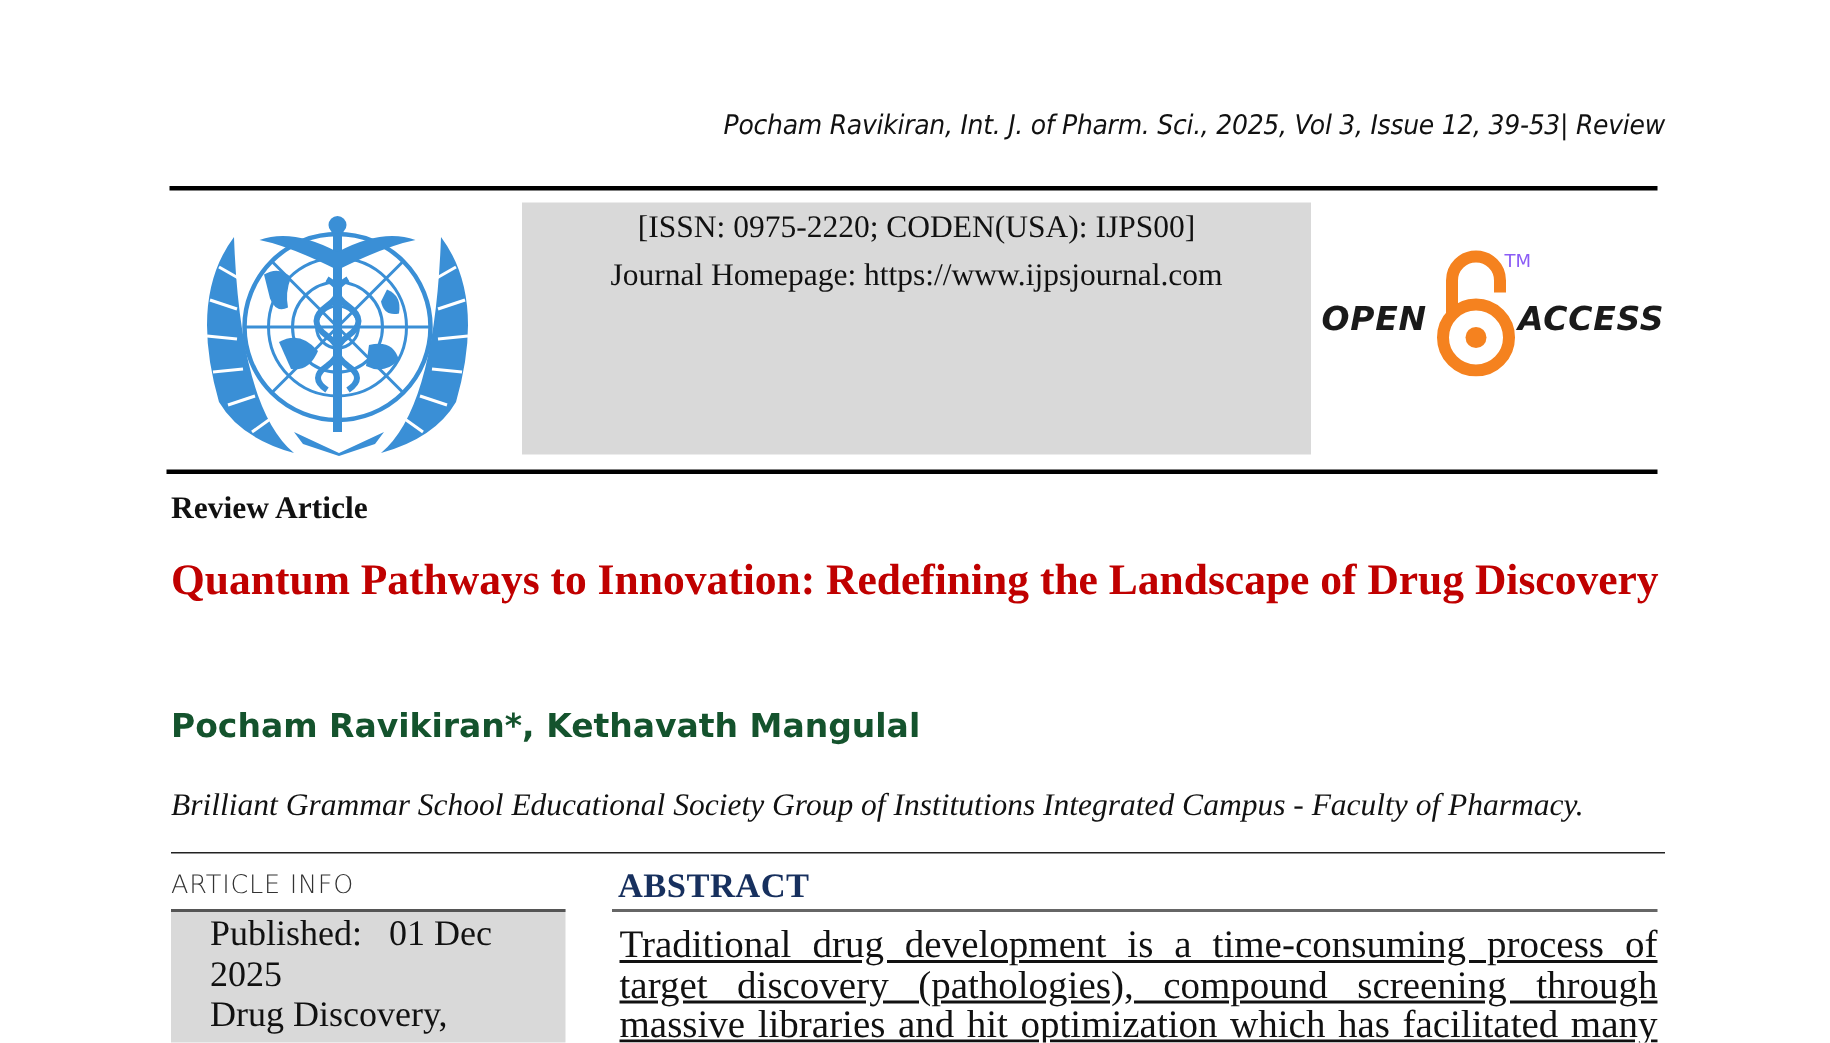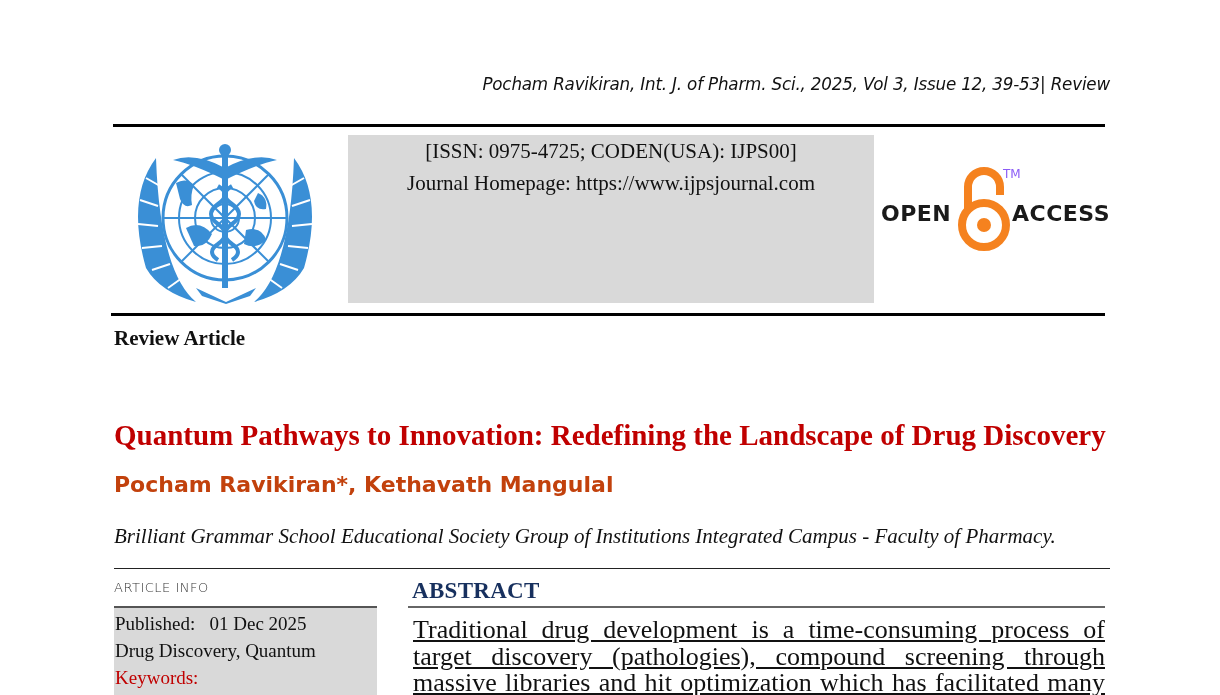--- a/index.html
+++ b/index.html
@@ -6,29 +6,29 @@
   body { width: 1220px; height: 695px; overflow: hidden; position: relative; font-family: "Liberation Serif", serif; color: #111; }
   .abs { position: absolute; }
   .running-head { left: 420px; top: 73px; width: 690px; text-align: right; font-family: "DejaVu Sans", sans-serif; font-style: italic; font-size: 18px; color: #111; letter-spacing: -0.2px; transform: scaleX(0.93); transform-origin: right center; }
   .rule-top { left: 113px; top: 124px; width: 992px; height: 3px; background: #000; }
   .rule-mid { left: 111px; top: 313px; width: 994px; height: 3px; background: #000; }
   .logo { left: 126px; top: 138px; width: 198px; height: 168px; }
   .masthead { left: 348px; top: 135px; width: 526px; height: 168px; background: #d9d9d9; text-align: center; }
   .masthead .t1 { margin-top: 17px; font-weight: bold; font-size: 27px; line-height: 36px; letter-spacing: 0.2px; }
   .masthead .t2 { font-size: 21px; line-height: 32px; }
   .oa { left: 878px; top: 165px; width: 232px; height: 90px; }
-  .oa-word { position: absolute; top: 36px; font-family: "DejaVu Sans", sans-serif; font-weight: bold; font-size: 22px; color: #1a1a1a; letter-spacing: 0.5px; }
+  .oa-word { position: absolute; top: 36px; font-family: "DejaVu Sans", sans-serif; font-weight: bold; font-size: 22px; color: #1a1a1a; letter-spacing: 0.5px; font-style: italic; }
   .section-label { left: 114px; top: 326px; font-weight: bold; font-size: 21px; color: #111; }
-  .title { left: 114px; top: 366px; width: 1000px; font-weight: bold; font-size: 29px; line-height: 43px; color: #c00000; margin-top: 48px; }
-  .authors { left: 114px; top: 472px; font-family: "DejaVu Sans", sans-serif; font-weight: bold; font-size: 22px; color: #c2410c; }
+  .title { left: 114px; top: 366px; width: 1000px; font-weight: bold; font-size: 29px; line-height: 43px; color: #c00000; }
+  .authors { left: 114px; top: 472px; font-family: "DejaVu Sans", sans-serif; font-weight: bold; font-size: 22px; color: #14532d; }
   .affil { left: 114px; top: 524px; font-style: italic; font-size: 21px; color: #111; }
   .rule-affil { left: 114px; top: 568px; width: 996px; height: 1px; background: #222; }
-  .ai-label { left: 114px; top: 580px; font-family: "DejaVu Sans", sans-serif; font-size: 13px; color: #333; font-weight: 300; letter-spacing: 0.5px; text-align: right; }
+  .ai-label { left: 114px; top: 580px; font-family: "DejaVu Sans", sans-serif; font-size: 17px; color: #333; font-weight: 300; letter-spacing: 0.5px; text-align: right; }
   .ai-box { left: 114px; top: 606px; width: 263px; height: 89px; background: #d9d9d9; border-top: 2px solid #555; }
-  .ai-box .row { padding-left: 1px; font-size: 19px; line-height: 27px; }
+  .ai-box .row { padding-left: 26px; font-size: 24px; line-height: 27px; }
   .ai-box .kw { color: #c00000; }
   .abs-head { left: 412px; top: 578px; font-weight: bold; font-size: 23px; color: #17305e; letter-spacing: 0.3px; }
   .abs-rule { left: 408px; top: 606px; width: 697px; height: 2px; background: #666; }
   .abs-text { left: 413px; top: 617px; width: 692px; font-size: 26px; line-height: 26.5px; text-align: justify; color: #111; text-decoration: underline; }
 </style>
 </head>
 <body>
 
 <div class="abs running-head">Pocham Ravikiran, Int. J. of Pharm. Sci., 2025, Vol 3, Issue 12, 39-53| Review</div>
 
@@ -76,21 +76,21 @@
         <line x1="184" y1="62" x2="166" y2="68"></line>
       <line x1="186" y1="86" x2="166" y2="88"></line>
         <line x1="182" y1="110" x2="162" y2="108"></line>
       <line x1="172" y1="132" x2="154" y2="126"></line>
         <line x1="156" y1="150" x2="142" y2="140"></line>
     </g>
   </svg>
 </div>
 
 <div class="abs masthead">
-  <div class="t2">[ISSN: 0975-4725; CODEN(USA): IJPS00]</div>
+  <div class="t2">[ISSN: 0975-2220; CODEN(USA): IJPS00]</div>
   <div class="t2">Journal Homepage: https://www.ijpsjournal.com</div>
 </div>
 
 <div class="abs oa">
   <span class="oa-word" style="left:3px">OPEN</span>
   <svg style="position:absolute;left:78px;top:0" width="60" height="86" viewBox="0 0 60 86">
     <path d="M12 44 V22 a16 16 0 0 1 32 0 V30" fill="none" stroke="#f5821f" stroke-width="8"></path>
     <circle cx="28" cy="60" r="22" fill="none" stroke="#f5821f" stroke-width="8"></circle>
     <circle cx="28" cy="60" r="7" fill="#f5821f"></circle>
   </svg>

